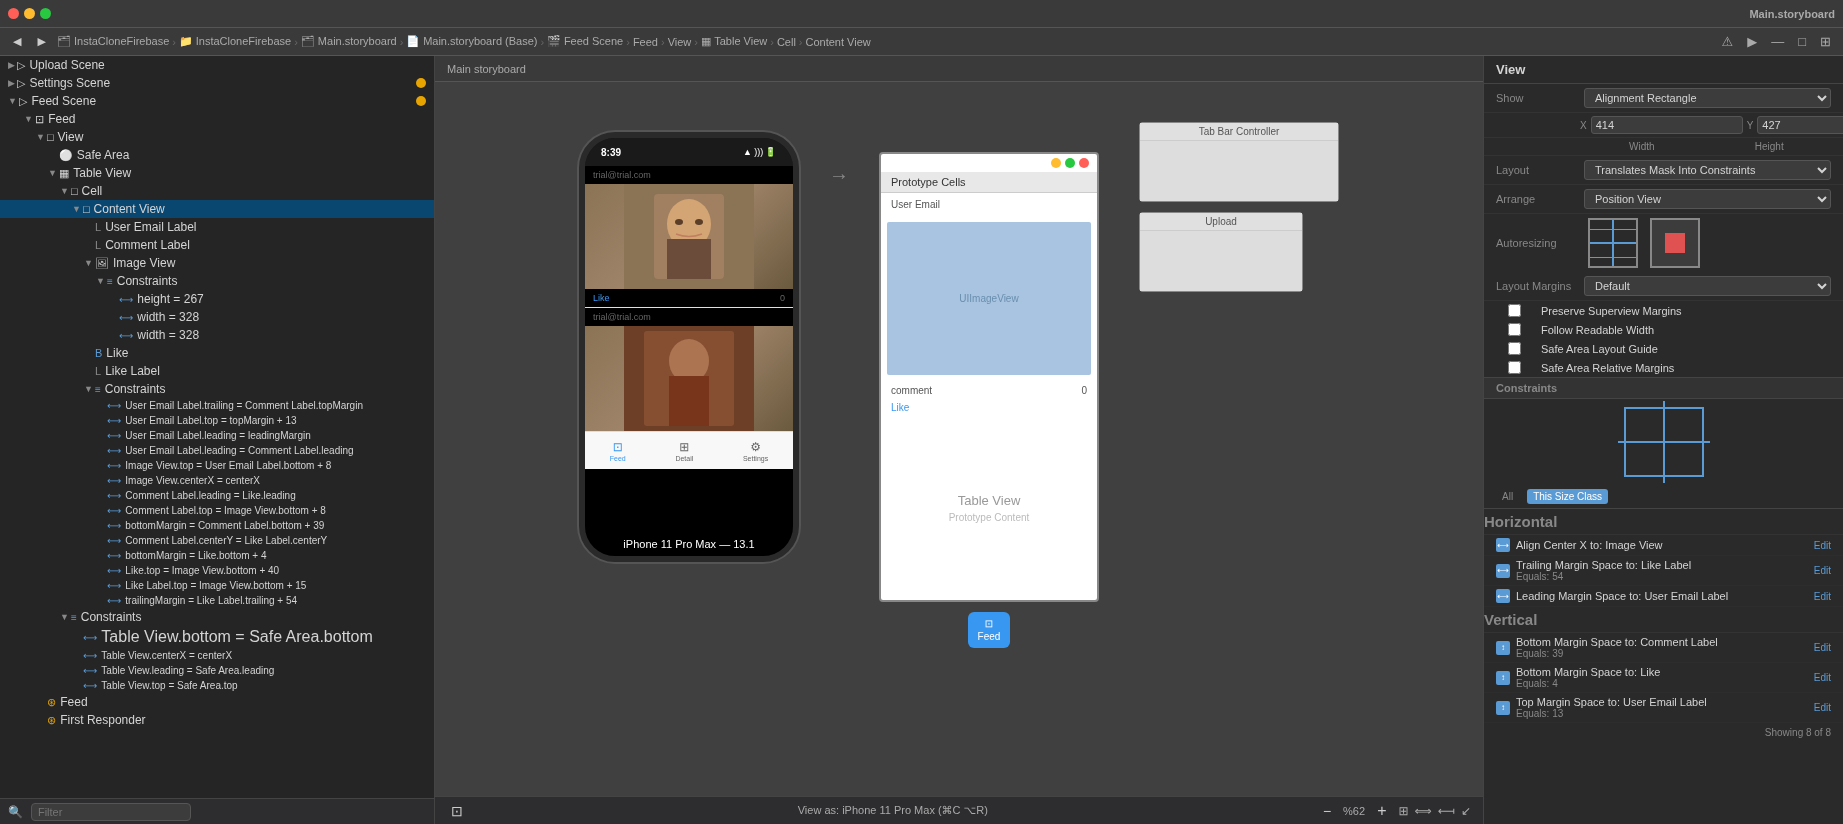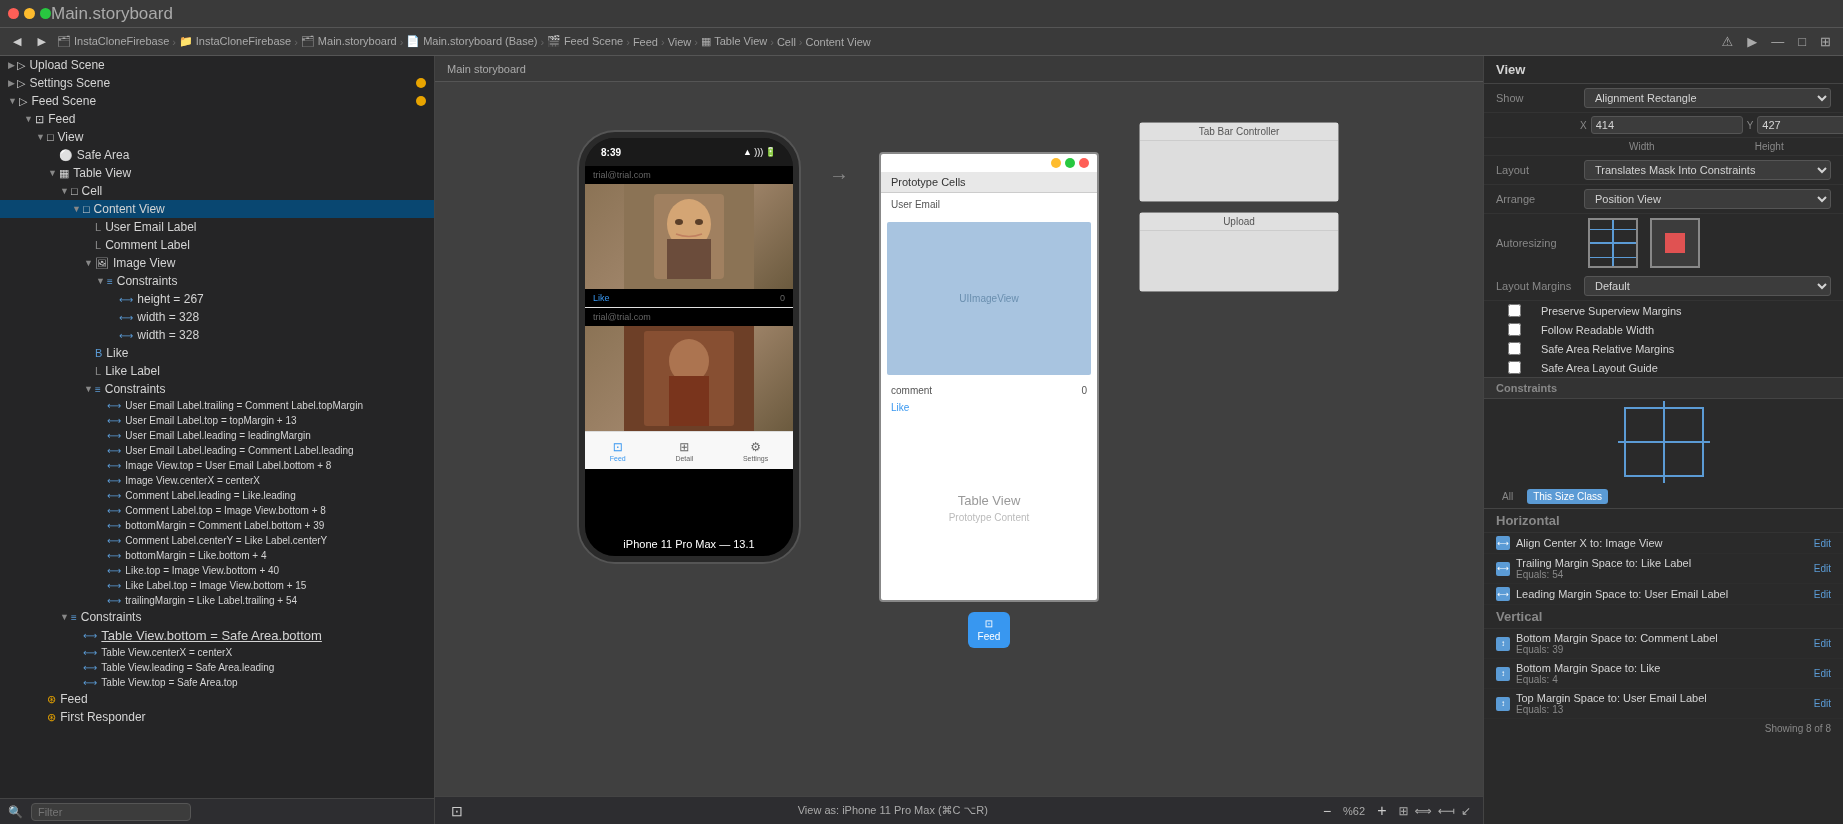--- a/index.html
+++ b/index.html
@@ -84,21 +84,21 @@
     .checkbox-row { display: flex; align-items: center; padding: 3px 12px 3px 24px; gap: 8px; }
     .checkbox-row input { margin: 0; }
     .checkbox-label { font-size: 11px; color: #d4d4d4; padding-left: 12px; }
     .constraints-visual { display: flex; justify-content: center; margin: 8px 0; }
     .constraints-grid { width: 80px; height: 70px; border: 2px solid #5b9bd5; position: relative; }
     .c-line-h { position: absolute; top: 50%; left: -8px; right: -8px; height: 2px; background: #5b9bd5; transform: translateY(-50%); }
     .c-line-v { position: absolute; left: 50%; top: -8px; bottom: -8px; width: 2px; background: #5b9bd5; transform: translateX(-50%); }
     .constraint-tabs { display: flex; gap: 8px; padding: 4px 12px; border-bottom: 1px solid #444; }
     .c-tab { font-size: 10px; color: #888; cursor: pointer; padding: 2px 6px; border-radius: 3px; }
     .c-tab.active { background: #5b9bd5; color: #fff; }
-    .sub-header { padding: 4px 12px; font-size: 13px; color: #888; font-weight: 600; border-bottom: 1px solid #333; }
+    .sub-header { padding: 4px 0; font-size: 15px; color: #888; font-weight: 600; border-bottom: 1px solid #333; }
     .constraint-item { display: flex; align-items: center; padding: 3px 12px; gap: 6px; border-bottom: 1px solid #2d2d2d; }
     .c-icon { width: 14px; height: 14px; background: #5b9bd5; border-radius: 2px; flex-shrink: 0; display: flex; align-items: center; justify-content: center; font-size: 8px; color: #fff; }
     .c-text { font-size: 11px; color: #d4d4d4; flex: 1; }
     .c-edit { color: #5b9bd5; font-size: 10px; cursor: pointer; }
     .autoresize-widget { display: flex; gap: 12px; padding: 4px 12px; align-items: center; }
     .autoresize-lines { position: relative; width: 50px; height: 50px; border: 2px solid #888; }
     .ar-line { position: absolute; background: #5b9bd5; }
     .ar-h { height: 2px; }
     .ar-v { width: 2px; }
     .autoresize-preview { width: 50px; height: 50px; background: #3c3c3c; border: 2px solid #888; display: flex; align-items: center; justify-content: center; }
@@ -122,21 +122,21 @@
     
     .orange-dot { width: 10px; height: 10px; background: #e8a400; border-radius: 50%; margin-left: auto; }
 
     
     .window-bar { height: 28px; background: #3a3a3a; border-bottom: 1px solid #555; display: flex; align-items: center; padding: 0 8px; }
     .window-controls { display: flex; gap: 5px; }
     .wc { width: 11px; height: 11px; border-radius: 50%; cursor: pointer; }
     .wc-red { background: #ff5f57; }
     .wc-yellow { background: #febc2e; }
     .wc-green { background: #28c840; }
-    .window-title { flex: 1; text-align: left; font-size: 17px; color: #aaa; }
+    .window-title { flex: 1; text-align: right; font-size: 11px; color: #aaa; font-weight: bold; }
 
     .canvas-scroll { overflow-x: auto; overflow-y: auto; flex: 1; }
     .canvas-inner { padding: 20px; min-width: 700px; display: flex; flex-direction: column; align-items: center; gap: 16px; }
 
     
     .storyboard-header { background: #3a3a3a; border-bottom: 1px solid #555; height: 26px; display: flex; align-items: center; padding: 0 12px; font-size: 11px; color: #aaa; flex-shrink: 0; }
 
     .proto-top-dots { display: flex; gap: 4px; padding: 4px 8px; justify-content: flex-end; }
     .dot { width: 10px; height: 10px; border-radius: 50%; }
     .dot-yellow { background: #febc2e; }
@@ -383,21 +383,21 @@
       </div>
 
       <div class="scene-item" style="padding-left: 60px;">
         <span class="tree-arrow expanded"></span>
         <span class="scene-icon constraint-icon">≡</span>
         <span class="scene-label">Constraints</span>
       </div>
       <div class="scene-item" style="padding-left: 72px;">
         <span class="tree-arrow leaf"></span>
         <span class="scene-icon constraint-icon">⟷</span>
-        <span class="scene-label" style="font-size:13px;text-decoration:underline;">Table View.bottom = Safe Area.bottom</span>
+        <span class="scene-label" style="font-size:16px;">Table View.bottom = Safe Area.bottom</span>
       </div>
       <div class="scene-item" style="padding-left: 72px;">
         <span class="tree-arrow leaf"></span>
         <span class="scene-icon constraint-icon">⟷</span>
         <span class="scene-label" style="font-size:10px;">Table View.centerX = centerX</span>
       </div>
       <div class="scene-item" style="padding-left: 72px;">
         <span class="tree-arrow leaf"></span>
         <span class="scene-icon constraint-icon">⟷</span>
         <span class="scene-label" style="font-size:10px;">Table View.leading = Safe Area.leading</span>
@@ -529,21 +529,21 @@
                 <span>Feed</span>
               </div>
             </div>
           </div>
 
           <div style="display: flex; flex-direction: column; gap: 10px; margin-top: 20px; margin-left: 20px;">
             <div style="background: #f0f0f0; border: 1px solid #888; border-radius: 4px; width: 200px; height: 80px; display: flex; flex-direction: column;">
               <div style="background: #e0e0e0; border-bottom: 1px solid #ccc; padding: 3px 8px; font-size: 10px; color: #555; text-align: center;">Tab Bar Controller</div>
               <div style="flex:1; background: #ddd;"></div>
             </div>
-            <div style="background: #f0f0f0; border: 1px solid #888; border-radius: 4px; width: 200px; height: 80px; display: flex; flex-direction: column;">
+            <div style="background: #f0f0f0; border: 1px solid #888; border-radius: 4px; width: 164px; height: 80px; display: flex; flex-direction: column;">
               <div style="background: #e0e0e0; border-bottom: 1px solid #ccc; padding: 3px 8px; font-size: 10px; color: #555; text-align: center;">Upload</div>
               <div style="flex:1; background: #ddd;"></div>
             </div>
           </div>
         </div>
       </div>
     </div>
 
     <div class="zoom-bar">
       <button class="zoom-btn">⊡</button>
@@ -622,25 +622,25 @@
     <div class="checkbox-row">
       <input type="checkbox" style="">
       <span class="checkbox-label">Preserve Superview Margins</span>
     </div>
     <div class="checkbox-row">
       <input type="checkbox" style="">
       <span class="checkbox-label">Follow Readable Width</span>
     </div>
     <div class="checkbox-row">
       <input type="checkbox" style="">
-      <span class="checkbox-label">Safe Area Relative Margins</span>
+      <span class="checkbox-label">Safe Area Layout Guide</span>
     </div>
     <div class="checkbox-row">
       <input type="checkbox" style="">
-      <span class="checkbox-label">Safe Area Layout Guide</span>
+      <span class="checkbox-label">Safe Area Relative Margins</span>
     </div>
 
     <div class="section-header">
       <span>Constraints</span>
     </div>
 
     <div class="constraints-visual">
       <div class="constraints-grid">
         <div class="c-line-h"></div>
         <div class="c-line-v"></div>

